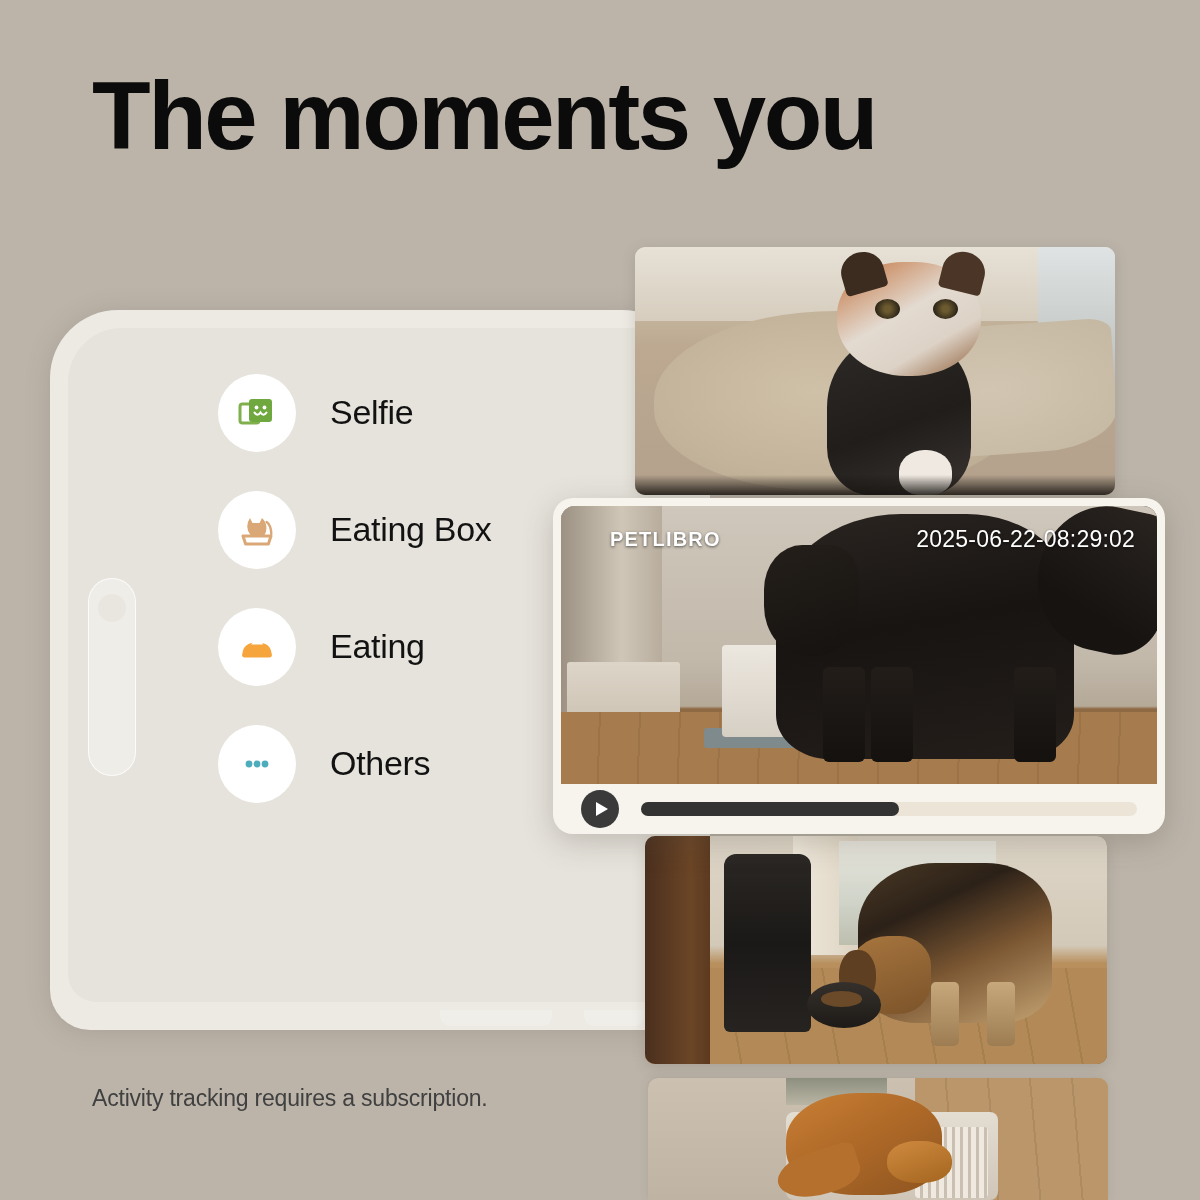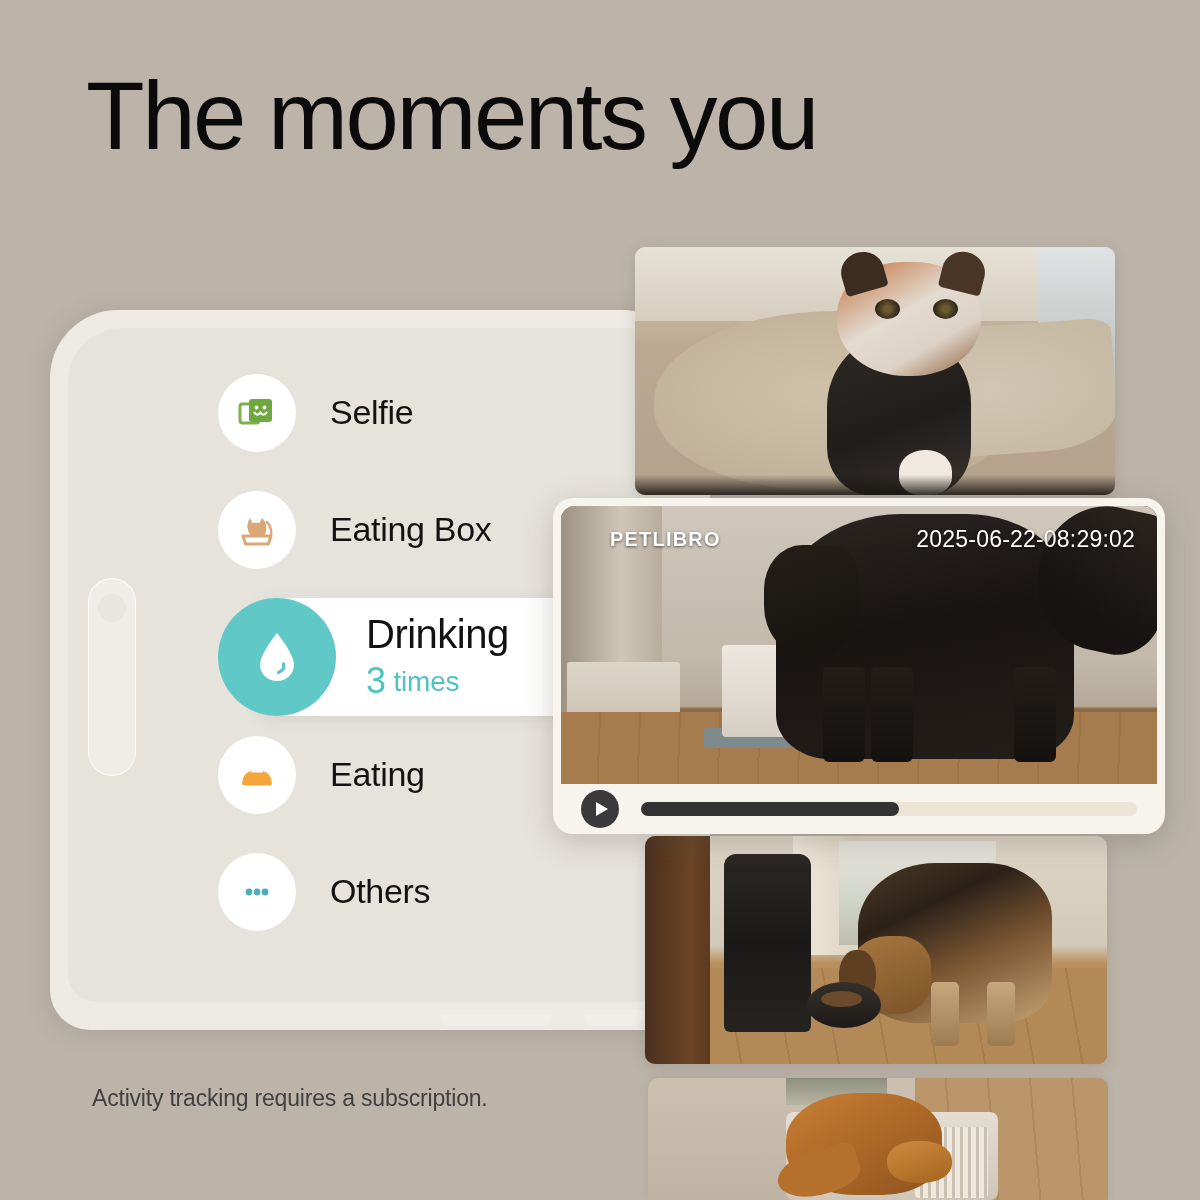--- a/index.html
+++ b/index.html
@@ -7,25 +7,25 @@
   body {
     background:#BCB4A9;
     font-family:"Liberation Sans", sans-serif;
     position:relative;
     overflow:hidden;
   }
 
   
   .headline {
     position:absolute;
-    left:86px; top:62px;
+    left:92px; top:62px;
     width:880px;
     font-size:96px;
     line-height:1.12;
-    font-weight:normal;
+    font-weight:bold;
     letter-spacing:-2.5px;
     color:#0B0B0B;
     z-index:40;
   }
   .headline .line { display:block; }
 
   
   .phone-outer {
     position:absolute;
     left:50px; top:310px;
@@ -523,36 +523,20 @@
         <path d="M14 9 l2.5 5 h7 L26 9 q3.5 3 4.3 8.2 Q31 22 28.5 26 H14.5 Q11 22 11.3 17 Q11.8 12 14 9 Z" fill="#D9A876"></path>
         <path d="M30.6 13 q4.5 3 4.7 12" fill="none" stroke="#D9A876" stroke-width="2.4" stroke-linecap="round"></path>
         <path d="M7 27 h28 l-2.6 8 H9.6 Z" fill="none" stroke="#D9A876" stroke-width="3" stroke-linejoin="round"></path>
       </svg>
     </div>
     <div class="act-text">
       <div class="act-label">Eating Box</div>
     </div>
   </div>
 
-  <div class="act-row selected">
-    <div class="sel-card"></div>
-    <div class="act-icon">
-      <svg class="ic" width="62" height="62" viewBox="0 0 62 62">
-        <path d="M31 7 C31 7 48 28 48 38.5 C48 48 40.4 55 31 55 C21.6 55 14 48 14 38.5 C14 28 31 7 31 7 Z" fill="#FFFFFF"></path>
-        <path d="M37.5 38 q1.5 6 -5 8.5" fill="none" stroke="#60C9C8" stroke-width="3.4" stroke-linecap="round"></path>
-      </svg>
-    </div>
-    <div class="act-text">
-      <div class="act-label">Drinking</div>
-      <div class="act-count">
-        <span class="num">3</span>
-        <span>times</span>
-      </div>
-    </div>
-  </div>
 
   <div class="act-row">
     <div class="act-icon">
       <svg class="ic" width="40" height="40" viewBox="0 0 40 40">
         <path d="M5.5 26.5 q0.8 -11 14.5 -11 q13.7 0 14.5 11 Z" fill="#F5A53C"></path>
         <path d="M14 17.5 q3 -4.5 6.2 -4.5 q3.4 0 6 4.5" fill="#FFFFFF"></path>
         <rect x="5" y="25.5" width="30" height="5" rx="2.4" fill="#F5A53C"></rect>
       </svg>
     </div>
     <div class="act-text">

